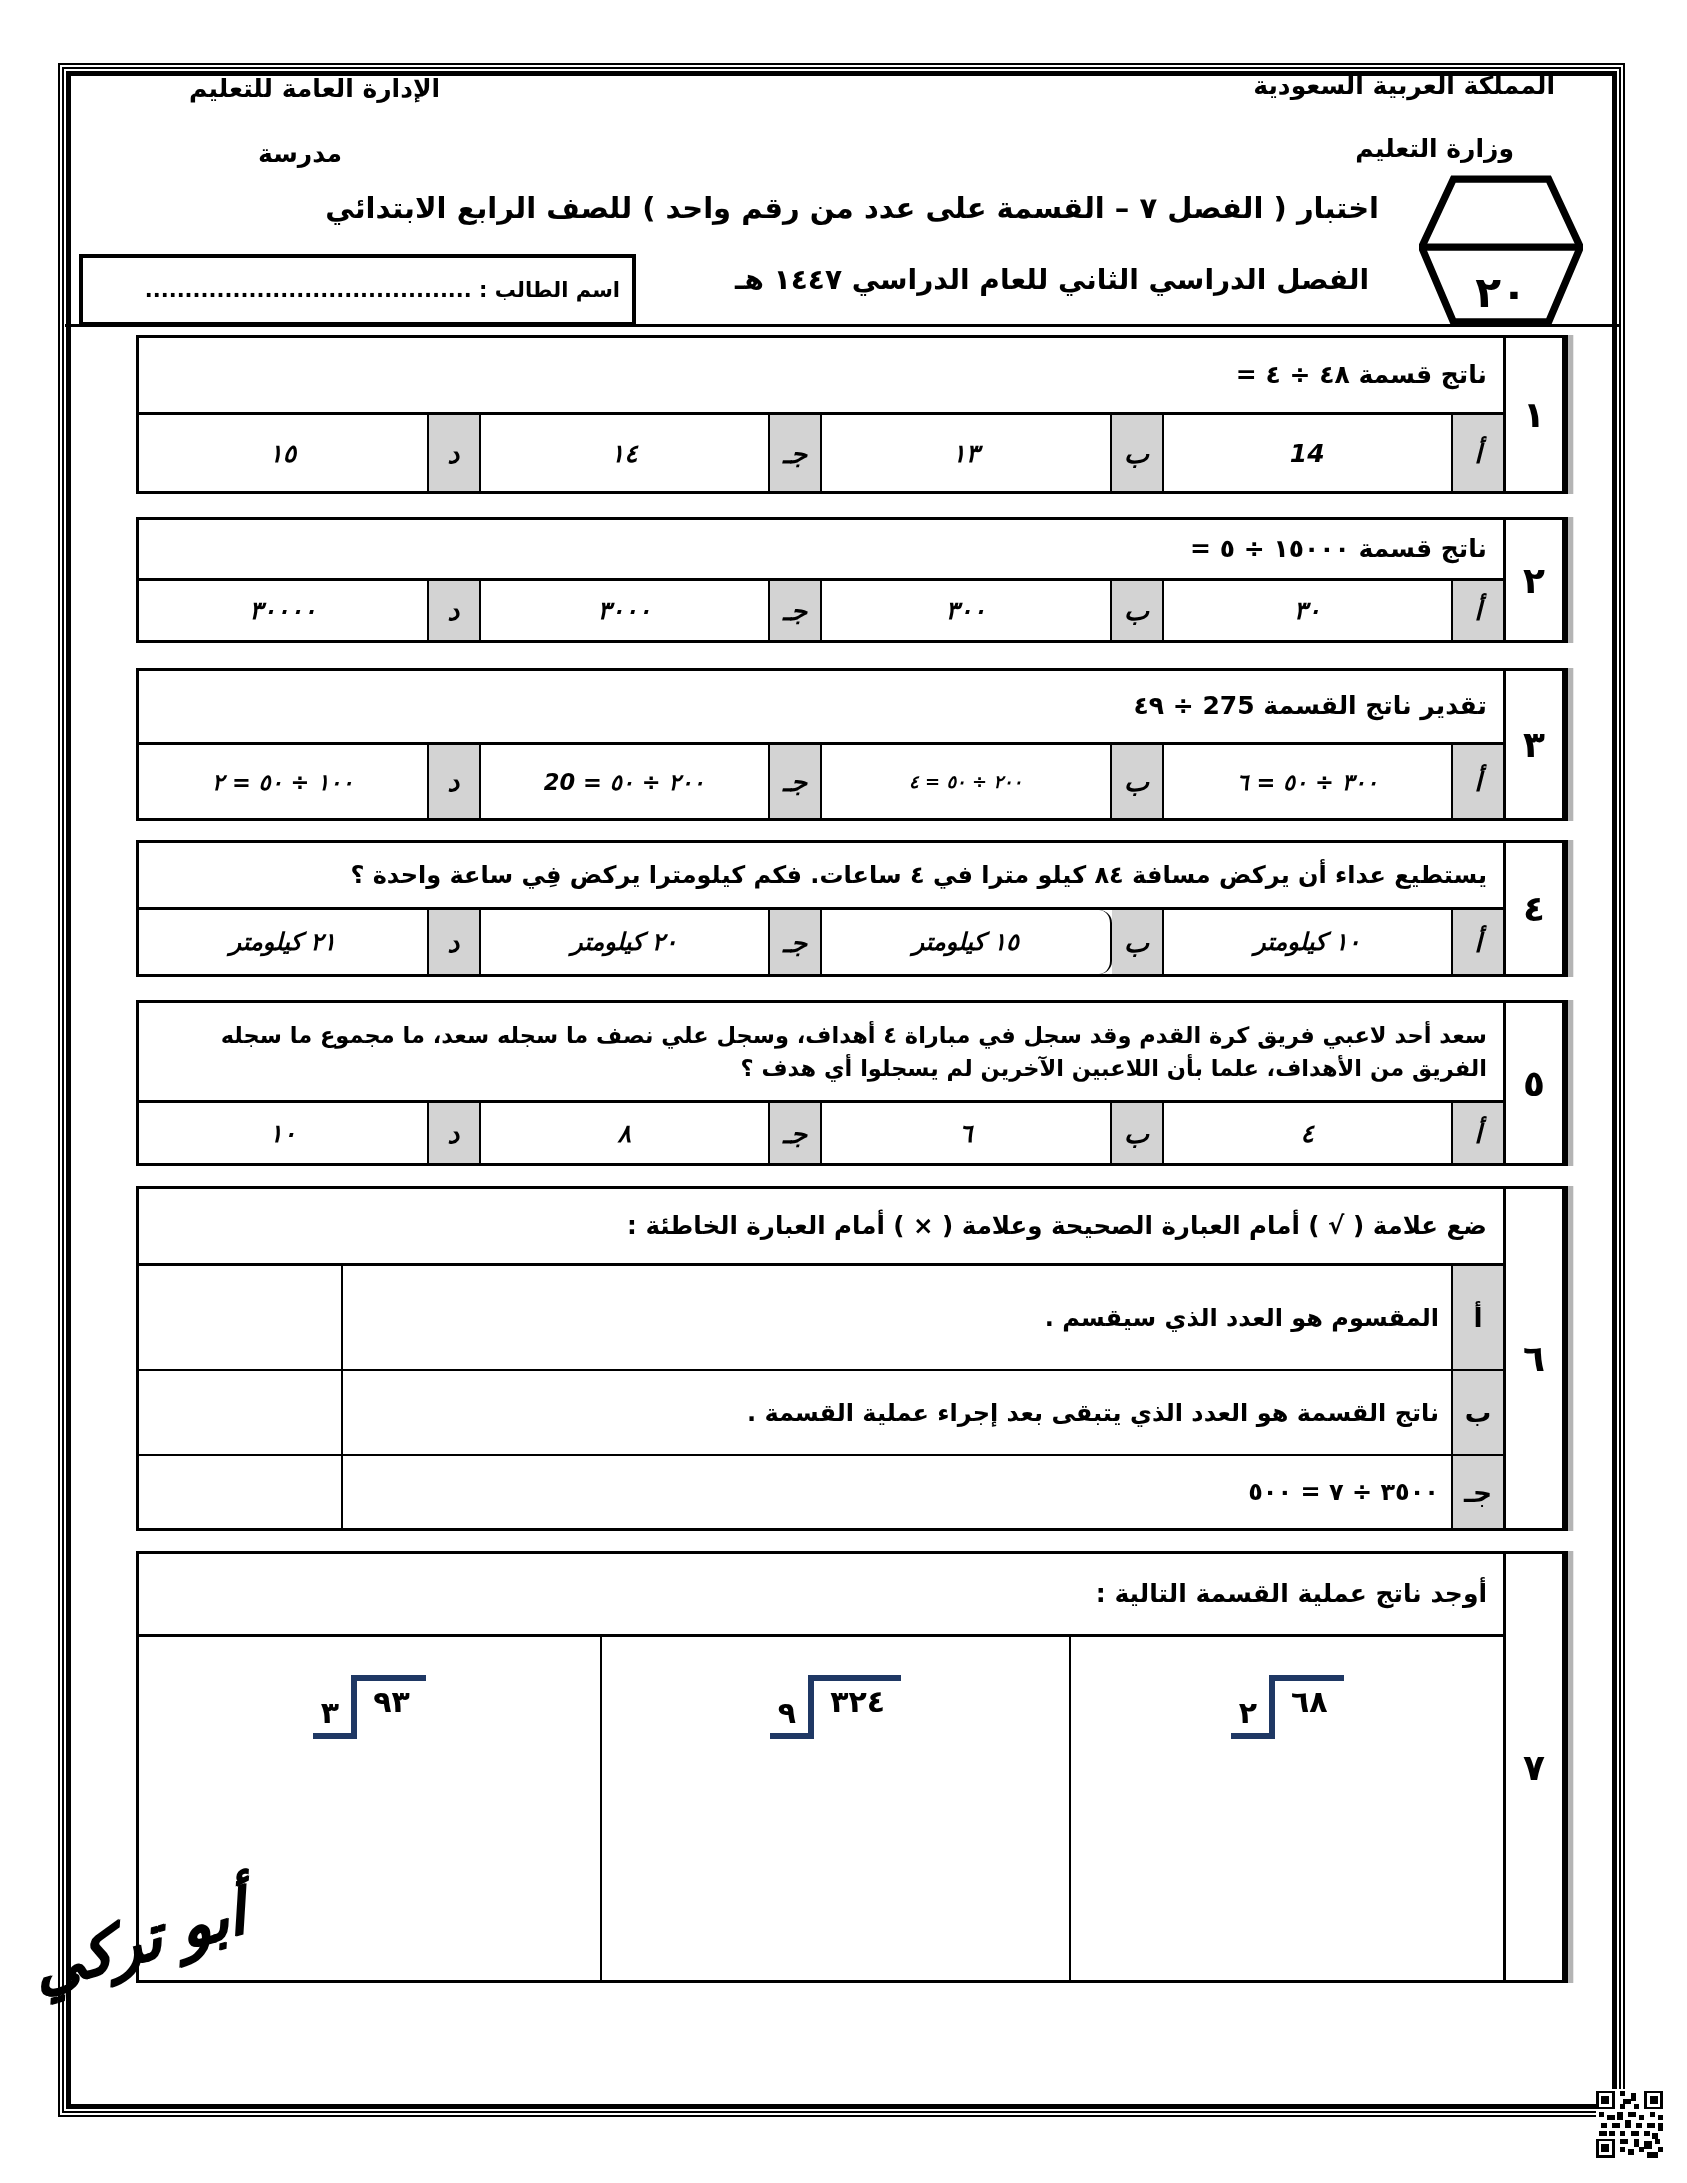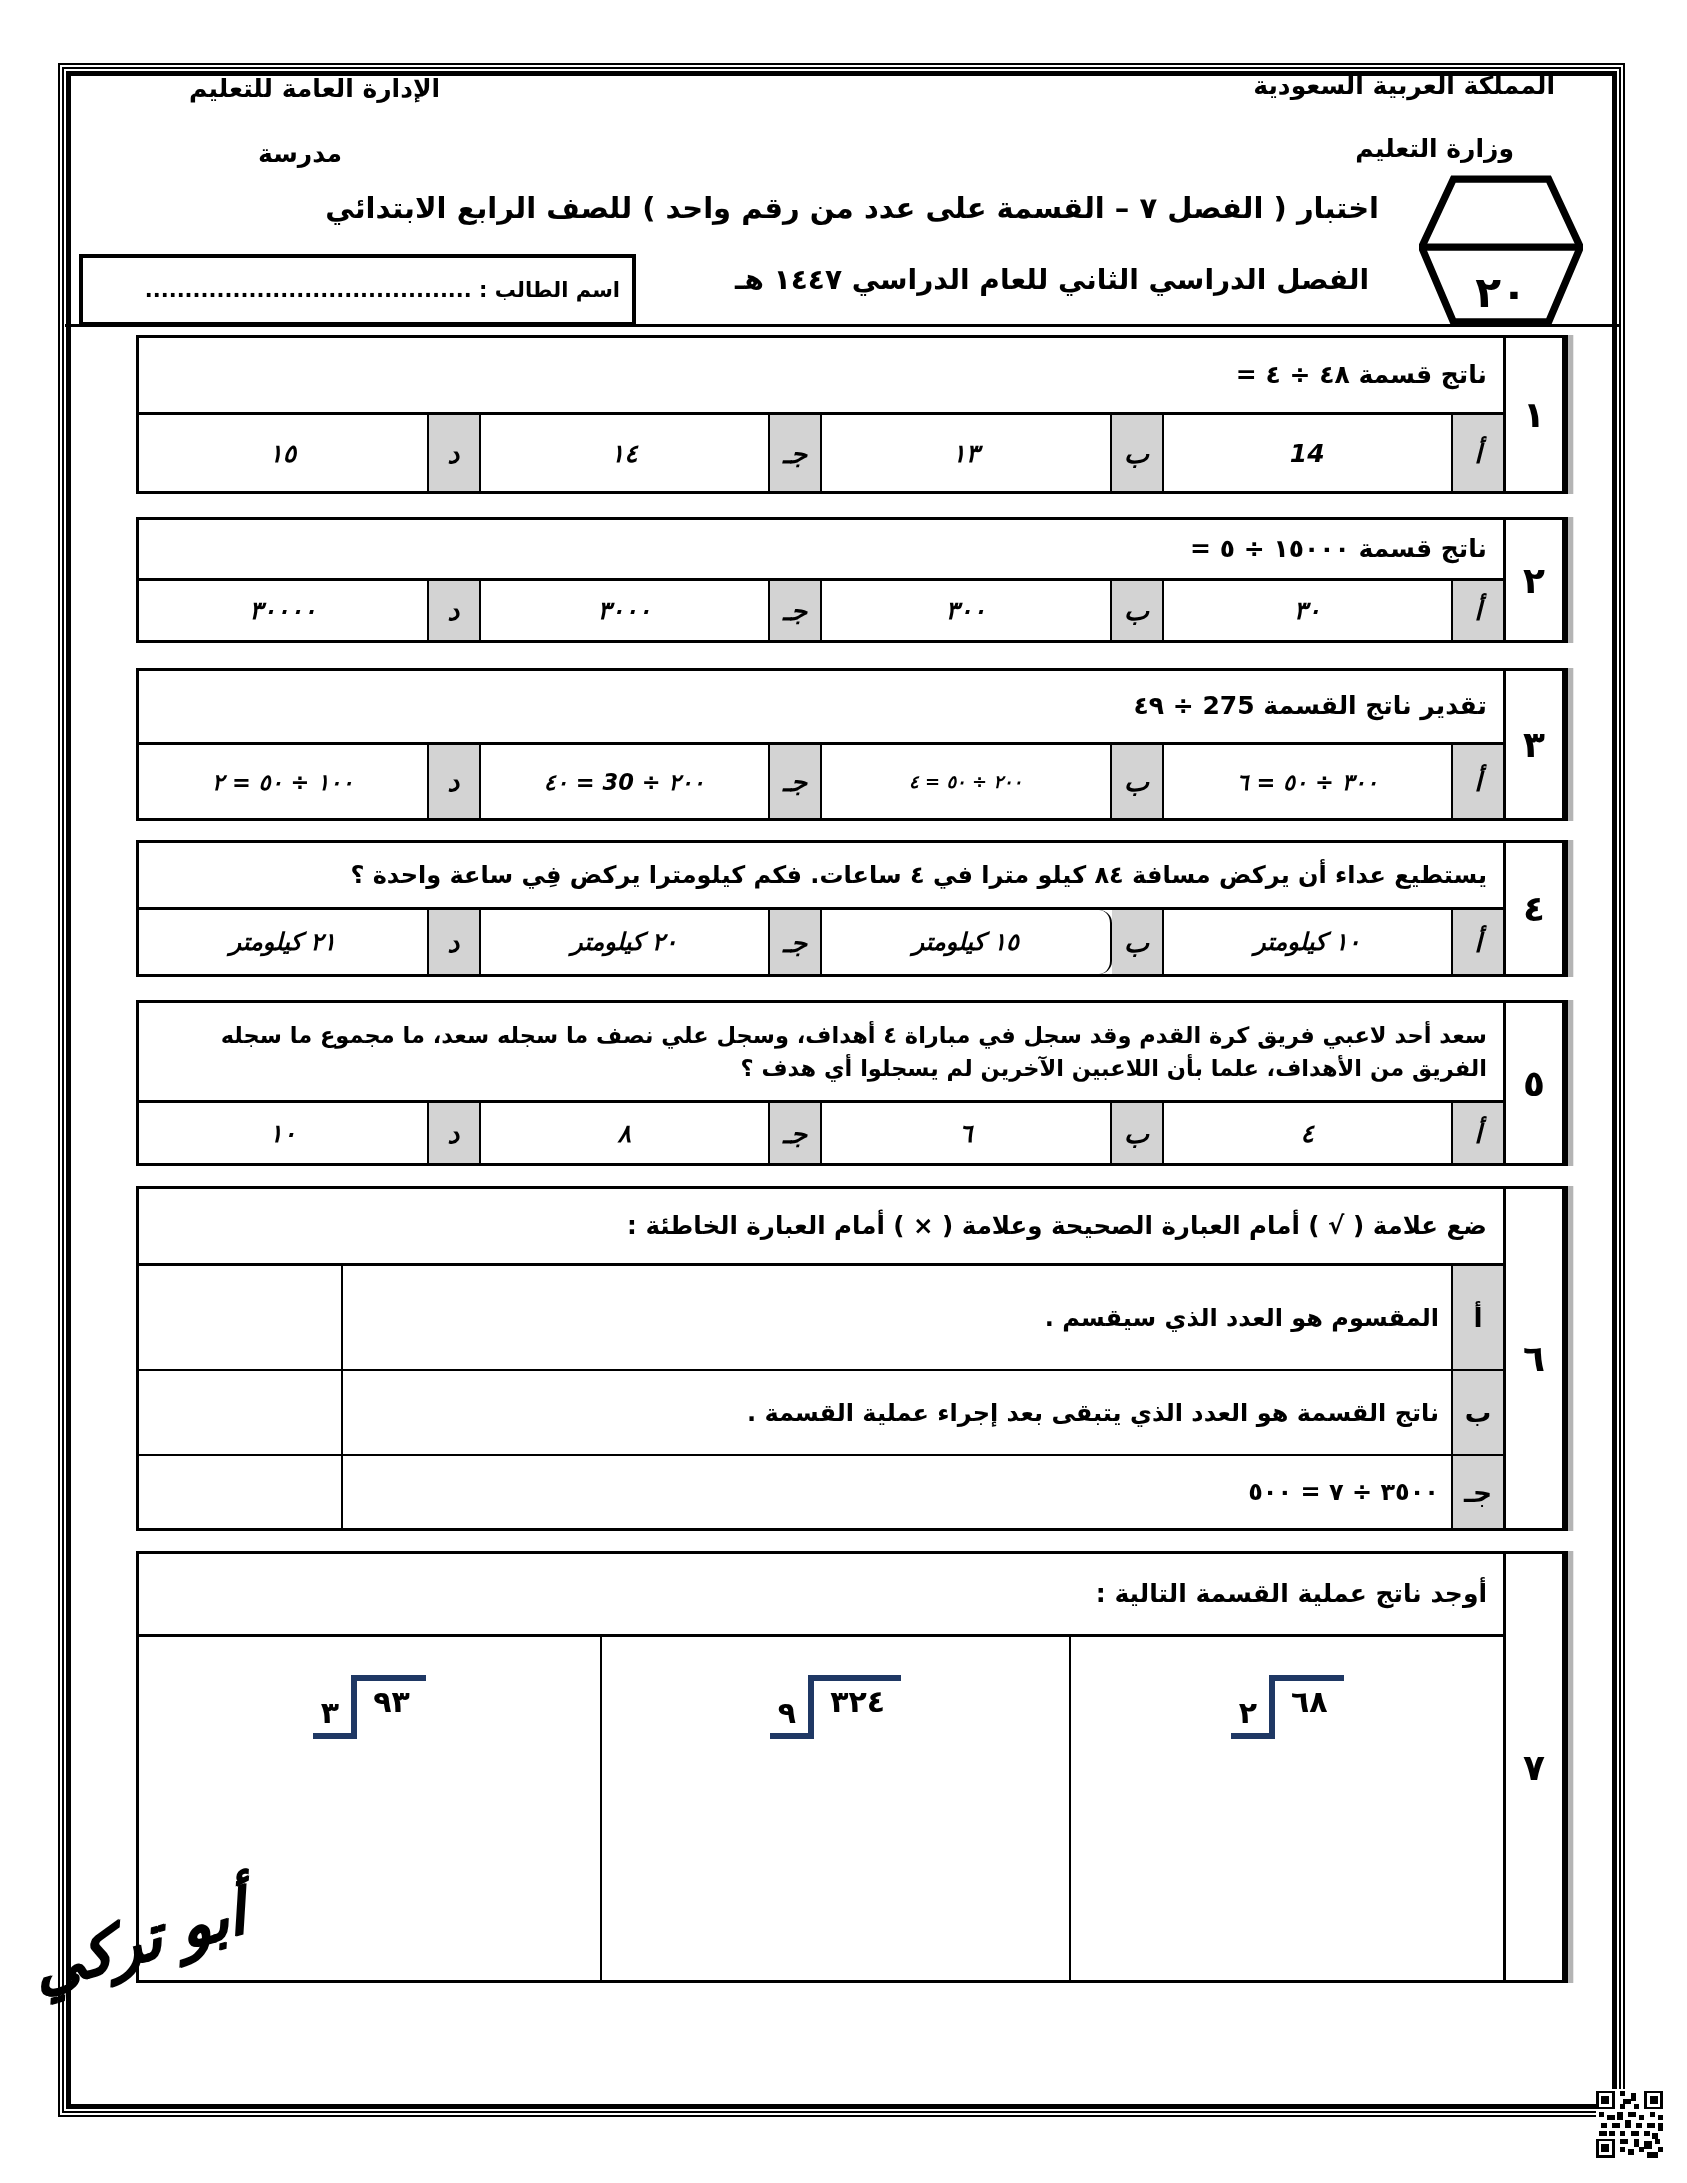--- a/index.html
+++ b/index.html
@@ -118,21 +118,21 @@
   <div class="qbox" style="top:668px;height:153px;">
     <div class="qnum">٣</div>
     <div class="qcontent">
       <div class="qtext" style="height:71px;">تقدير ناتج القسمة 275  ÷  ٤٩</div>
       <div class="opts" style="font-size:22.5px;">
         <div class="cell letter">أ</div>
         <div class="cell value" style="font-size:22.5px;">٣٠٠ ÷ ٥٠ = ٦</div>
         <div class="cell letter">ب</div>
         <div class="cell value" style="font-size:18px;">٢٠٠ ÷ ٥٠ = ٤</div>
         <div class="cell letter">جـ</div>
-        <div class="cell value" style="font-size:22.5px;">٢٠٠ ÷ 30 = ٤٠</div>
+        <div class="cell value" style="font-size:22.5px;">٢٠٠ ÷ ٥٠ = 20</div>
         <div class="cell letter">د</div>
         <div class="cell value" style="font-size:22.5px;">١٠٠ ÷ ٥٠ = ٢</div>
       </div>
     </div>
   </div>
 
   <div class="qbox" style="top:840px;height:137px;">
     <div class="qnum">٤</div>
     <div class="qcontent">
       <div class="qtext" style="height:64px;font-size:24px;">يستطيع عداء أن يركض مسافة ٨٤ كيلو مترا في ٤ ساعات. فكم كيلومترا يركض فِي ساعة واحدة ؟</div>

